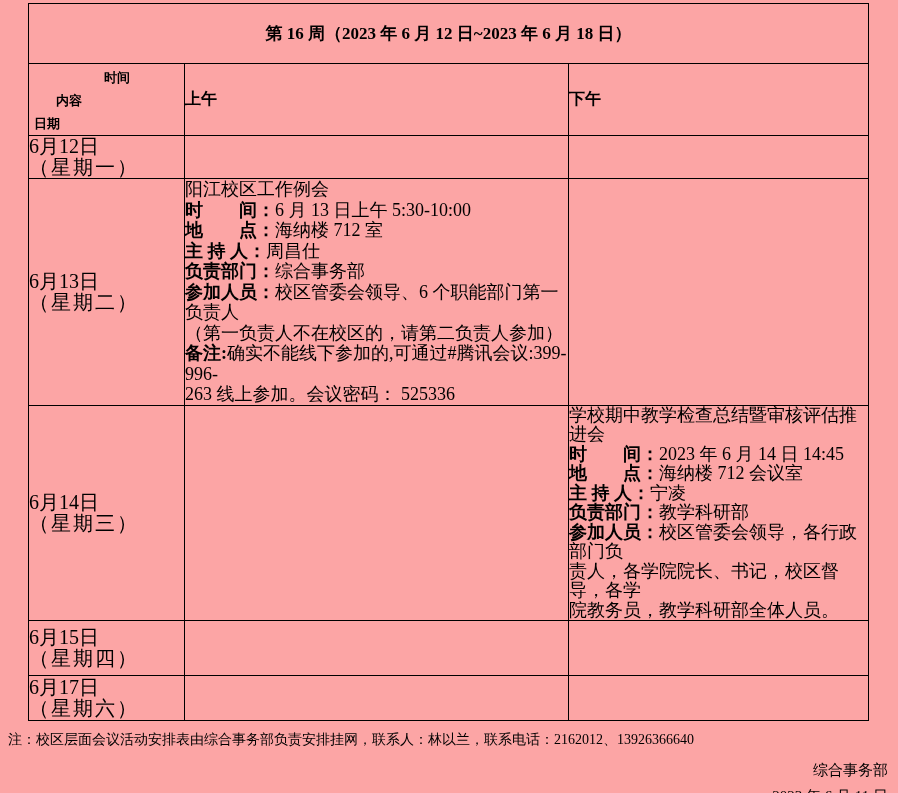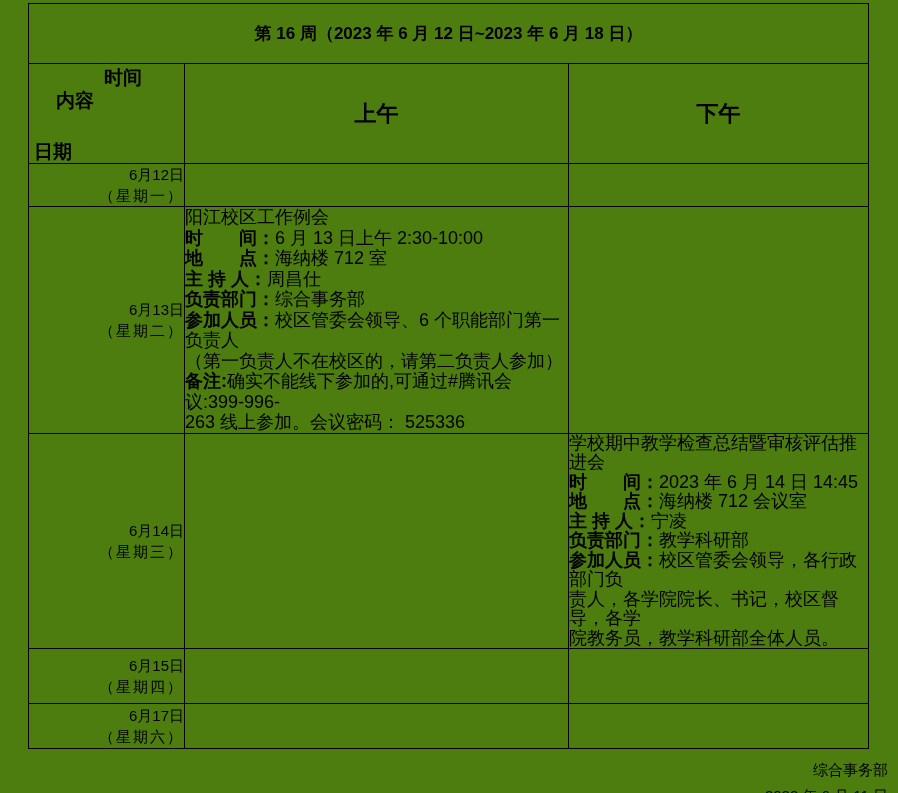--- a/index.html
+++ b/index.html
@@ -1,53 +1,52 @@
 <!DOCTYPE html>
 <html><head>
 <meta charset="utf-8">
 <style>
   html,body{margin:0;padding:0;background:#fff;}
   .page{
     position:relative;
     width:898px;height:793px;
-    background:#4d7c0f;
-    font-family:Liberation Sans, sans-serif;
+    background:#fca5a5;
+    font-family:Liberation Serif, serif;
     color:#000;
     overflow:hidden;
   }
   table.schedule{
     border-collapse:collapse;
     table-layout:fixed;
     width:840px;
     margin:3px 0 0 28px;
   }
   table.schedule td{
     border:1.5px solid #000;
     padding:0;
     vertical-align:middle;
     overflow:hidden;
   }
   td.title-cell{
     text-align:center;
     font-weight:bold;
     font-size:17px;
   }
-  td.corner-cell{vertical-align:top;font-weight:bold;font-size:19px;}
+  td.corner-cell{vertical-align:top;font-weight:bold;font-size:13px;}
   .corner-line{line-height:23px;padding-top:0;}
   .corner-time{padding-left:75px;padding-top:2px;}
   .corner-content{padding-left:27px;}
-  .corner-date{padding-left:5px;margin-top:28px;}
+  .corner-date{padding-left:5px;}
   td.col-head{
-    text-align:center;
     font-weight:bold;
-    font-size:22px;
+    font-size:16px;
   }
   td.date-cell{
-    text-align:right;
-    font-size:15px;
+    text-align:left;
+    font-size:20px;
   }
   .date-line{line-height:21px;}
   .weekday-line{line-height:21px;letter-spacing:2px;}
   td.content-cell{
     vertical-align:top;
     padding:2px 4px 0 4px;
   }
   .meeting{font-size:18px;line-height:20.5px;}
   .meeting.tight{line-height:19.5px;}
   .m-title{font-weight:normal;}
@@ -102,21 +101,21 @@
     </tr>
 
     <tr style="height:190px">
       <td class="date-cell">
         <div class="date-line">6月13日</div>
         <div class="weekday-line">（星期二）</div>
       </td>
       <td class="content-cell">
         <div class="meeting">
           <div class="m-title">阳江校区工作例会</div>
-          <div class="m-line"><span class="m-label">时　　间：</span><span class="m-text">6 月 13 日上午 2:30-10:00</span></div>
+          <div class="m-line"><span class="m-label">时　　间：</span><span class="m-text">6 月 13 日上午 5:30-10:00</span></div>
           <div class="m-line"><span class="m-label">地　　点：</span><span class="m-text">海纳楼 712 室</span></div>
           <div class="m-line"><span class="m-label">主 持 人：</span><span class="m-text">周昌仕</span></div>
           <div class="m-line"><span class="m-label">负责部门：</span><span class="m-text">综合事务部</span></div>
           <div class="m-line"><span class="m-label">参加人员：</span><span class="m-text">校区管委会领导、6 个职能部门第一负责人
 （第一负责人不在校区的，请第二负责人参加）</span></div>
           <div class="m-line"><span class="m-label">备注:</span><span class="m-text">确实不能线下参加的,可通过#腾讯会议:399-996-
 263 线上参加。会议密码： 525336</span></div>
         </div>
       </td>
       <td class="content-cell"></td>
@@ -157,19 +156,20 @@
         <div class="date-line">6月17日</div>
         <div class="weekday-line">（星期六）</div>
       </td>
       <td class="content-cell"></td>
       <td class="content-cell"></td>
     </tr>
 
   </tbody>
     </table>
 
+  <div class="note">注：校区层面会议活动安排表由综合事务部负责安排挂网，联系人：林以兰，联系电话：2162012、13926366640</div>
 
   <div class="sign-block">
     <div>综合事务部</div>
     <div>2023 年 6 月 11 日</div>
   </div>
 
 </div>
 
 </body></html>

